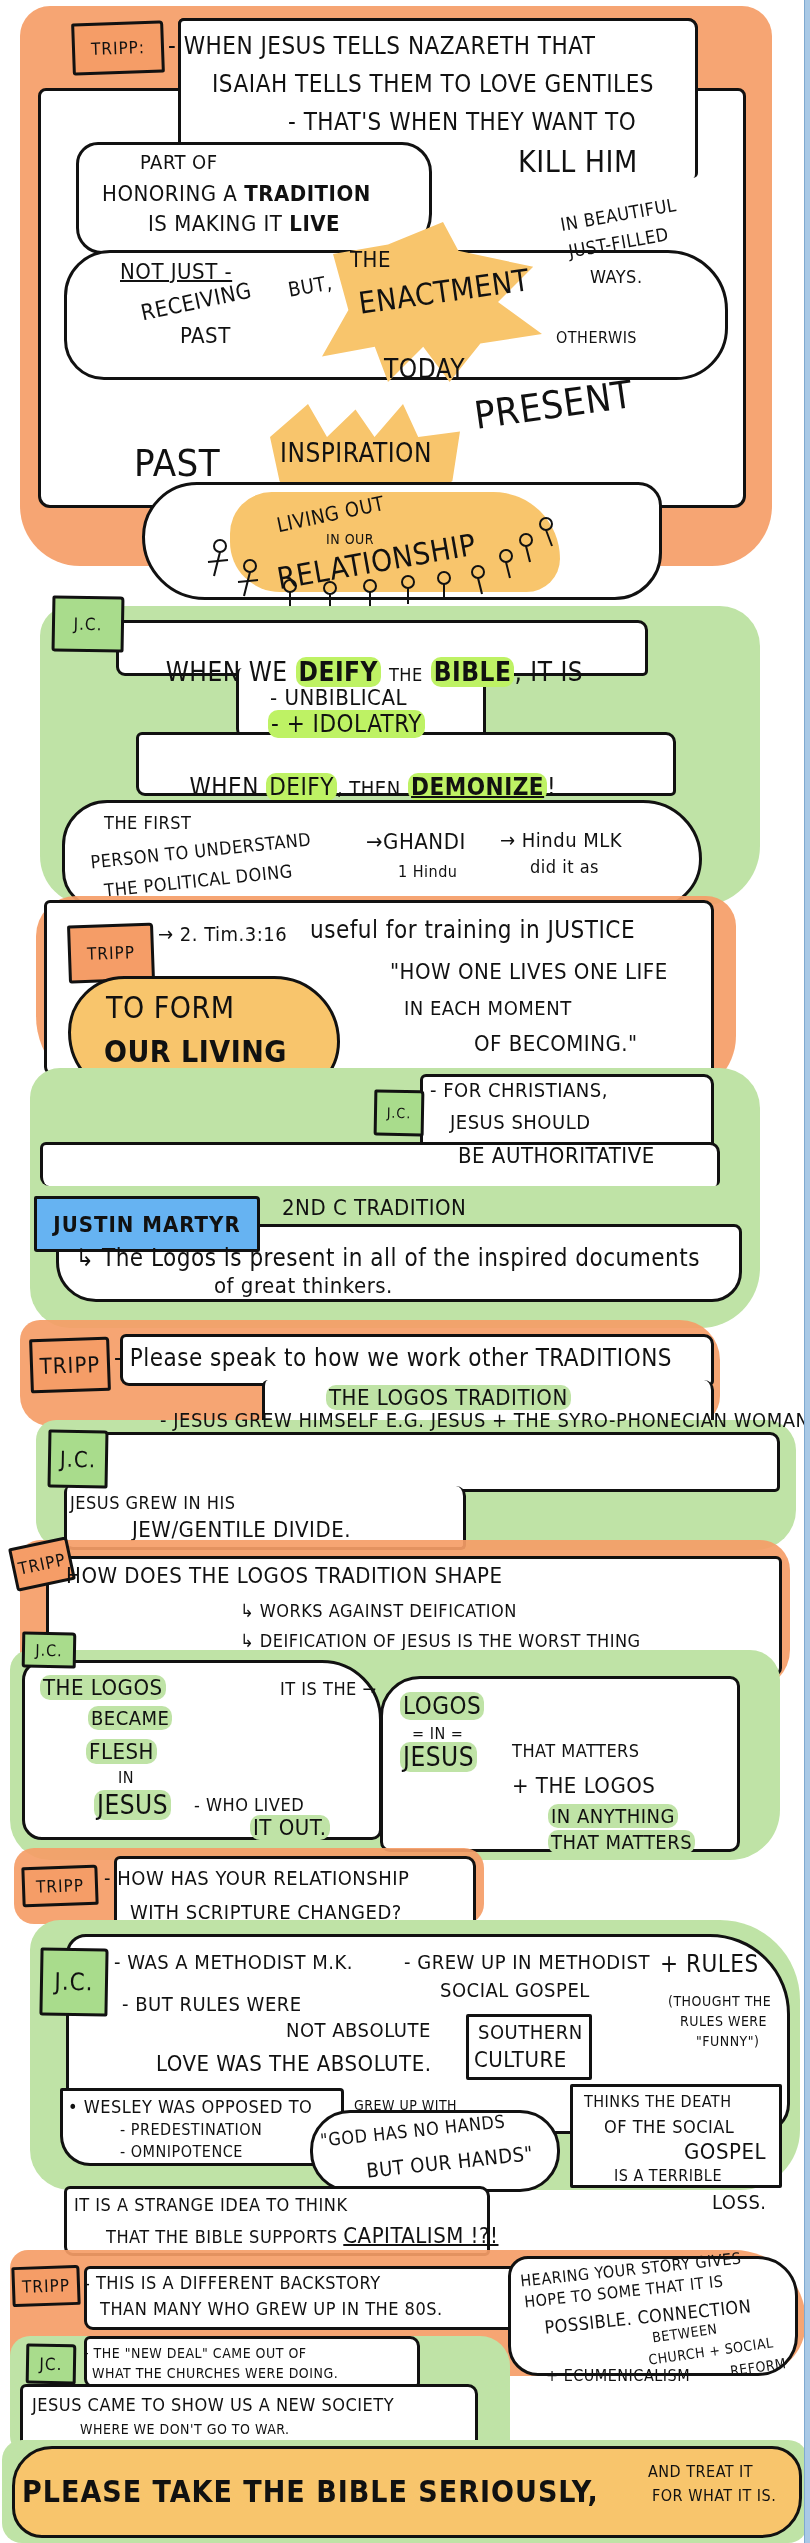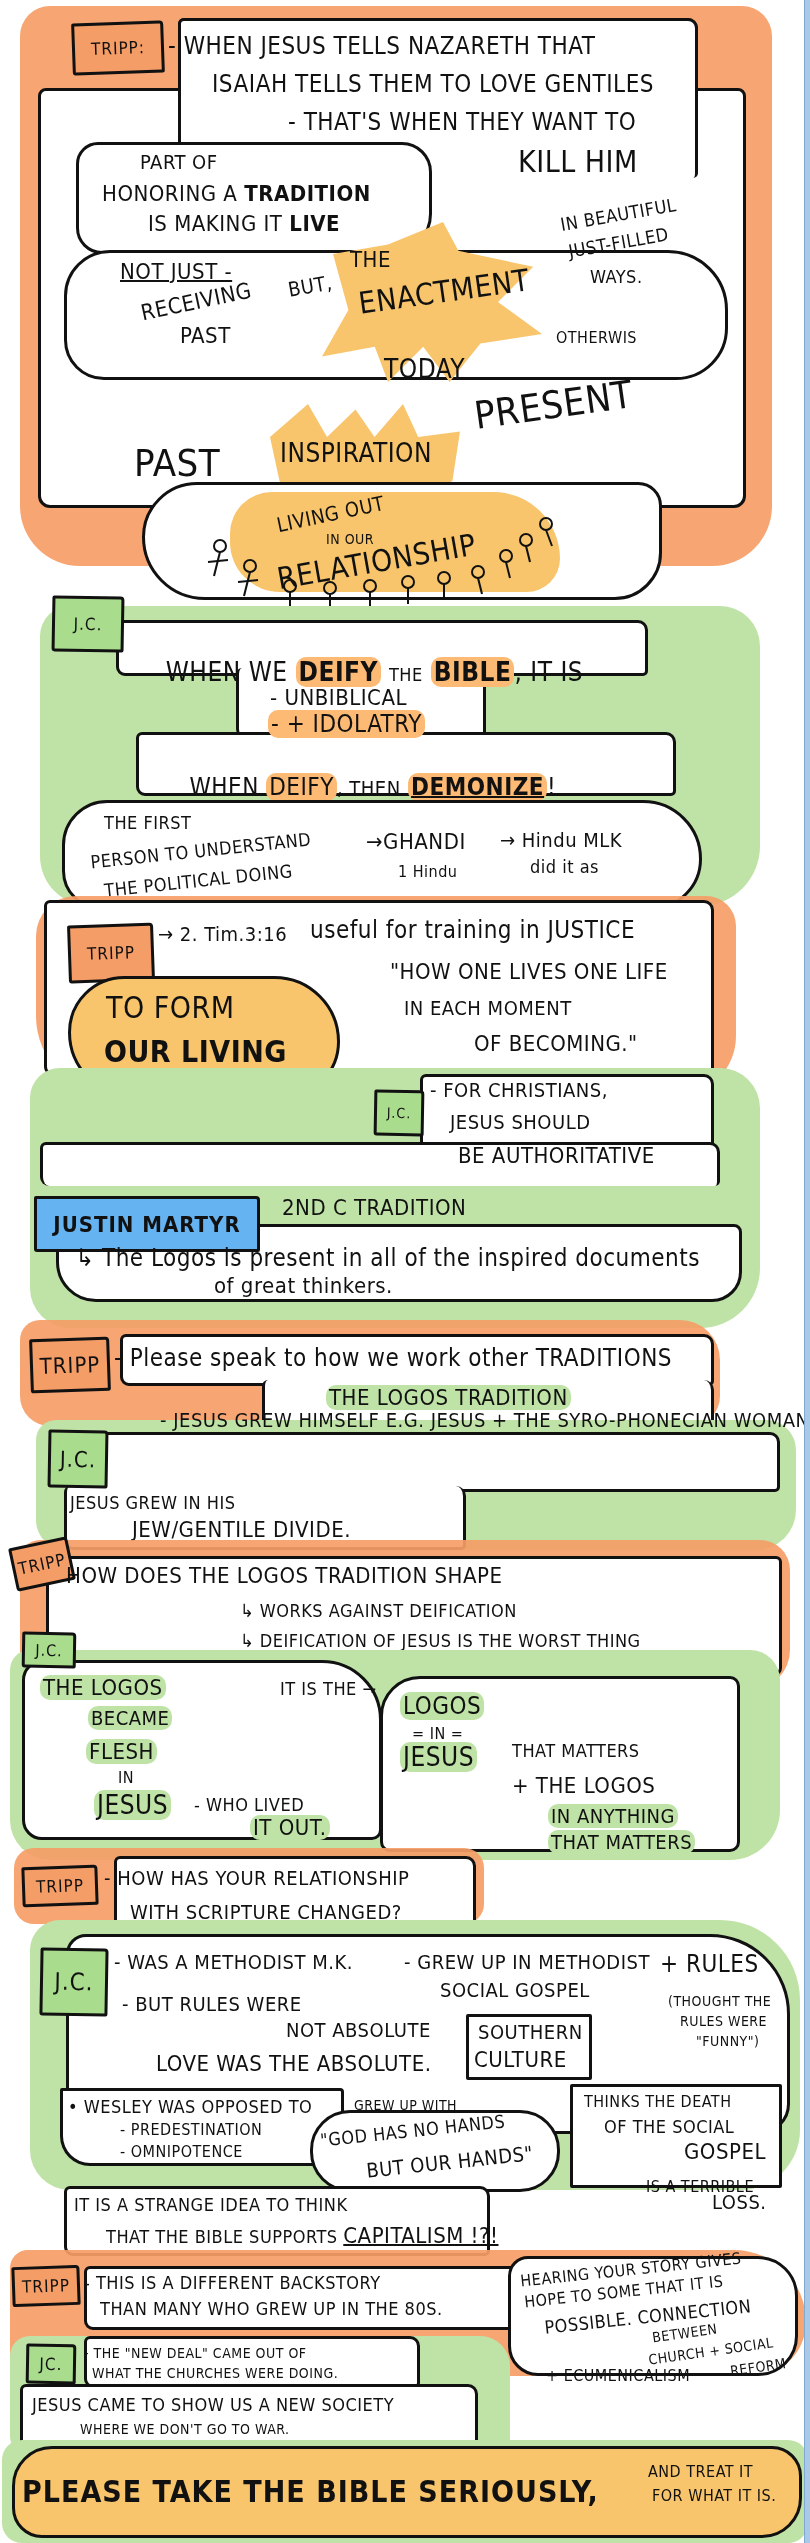--- a/index.html
+++ b/index.html
@@ -15,21 +15,21 @@
   .tag { position: absolute; border: 3px solid #111; display: flex; align-items: center; justify-content: center;
          font-size: 17px; letter-spacing: 1px; text-transform: uppercase; border-radius: 2px 4px 2px 3px; }
   .tag.o { background: #f59d67; transform: rotate(-2deg); }
   .tag.g { background: #a9dc8c; transform: rotate(1deg); }
   .tag.b { background: #66b3f2; }
   .t { position: absolute; text-transform: uppercase; line-height: 1.05; white-space: pre; letter-spacing: .5px; }
   .lc { text-transform: none; }
   .s14 { font-size: 14px; } .s16 { font-size: 16px; } .s18 { font-size: 18px; } .s20 { font-size: 20px; }
   .s22 { font-size: 22px; } .s24 { font-size: 24px; } .s26 { font-size: 26px; } .s30 { font-size: 30px; } .s38 { font-size: 38px; }
   .b { font-weight: bold; }
-  .hl-r { background: #fdba74; border-radius: 10px; padding: 0 3px; }
+  .hl-r { background: #bef264; border-radius: 10px; padding: 0 3px; }
   .hl-g { background: #bfe3a6; border-radius: 10px; padding: 0 3px; }
   .u { text-decoration: underline; text-decoration-thickness: 2px; }
   .burst { position: absolute; background: #f8c56c; }
   svg.ln { position: absolute; overflow: visible; }
 </style>
 </head>
 <body>
 
 <div class="page">
 
@@ -248,21 +248,21 @@
   <div class="t s16" style="left:120px;top:2122px;">- PREDESTINATION</div>
   <div class="t s16" style="left:120px;top:2144px;">- OMNIPOTENCE</div>
   <div class="t s14" style="left:354px;top:2098px;">GREW UP WITH</div>
   <div class="cloud" style="left:310px;top:2110px;width:250px;height:82px;border-radius:40px;"></div>
   <div class="t s18" style="left:320px;top:2122px;transform:rotate(-6deg);">"GOD HAS NO HANDS</div>
   <div class="t s20" style="left:366px;top:2152px;transform:rotate(-6deg);">BUT OUR HANDS"</div>
   <div class="box" style="left:570px;top:2084px;width:212px;height:104px;border-radius:2px;"></div>
   <div class="t s16" style="left:584px;top:2094px;">THINKS THE DEATH</div>
   <div class="t s18" style="left:604px;top:2118px;">OF THE SOCIAL</div>
   <div class="t s22" style="left:684px;top:2140px;">GOSPEL</div>
-  <div class="t s16" style="left:646px;top:2168px;margin-top:11px;">IS A TERRIBLE</div>
+  <div class="t s16" style="left:614px;top:2168px;">IS A TERRIBLE</div>
   <div class="t s20" style="left:712px;top:2192px;">LOSS.</div>
 
   <div class="box" style="left:64px;top:2186px;width:426px;height:70px;"></div>
   <div class="t s18" style="left:74px;top:2196px;">IT IS A STRANGE IDEA TO THINK</div>
   <div class="t s18" style="left:106px;top:2224px;"><span>THAT THE BIBLE SUPPORTS</span> <span class="s22 u">CAPITALISM !?!</span></div>
 
   <div class="abs halo-o" style="left:10px;top:2250px;width:796px;height:126px;border-radius:20px 80px 60px 20px;"></div>
   <div class="box" style="left:84px;top:2266px;width:440px;height:64px;"></div>
   <div class="cloud" style="left:508px;top:2256px;width:290px;height:120px;border-radius:20px 40px 40px 30px;"></div>
   <div class="tag o" style="left:12px;top:2266px;width:68px;height:40px;">

